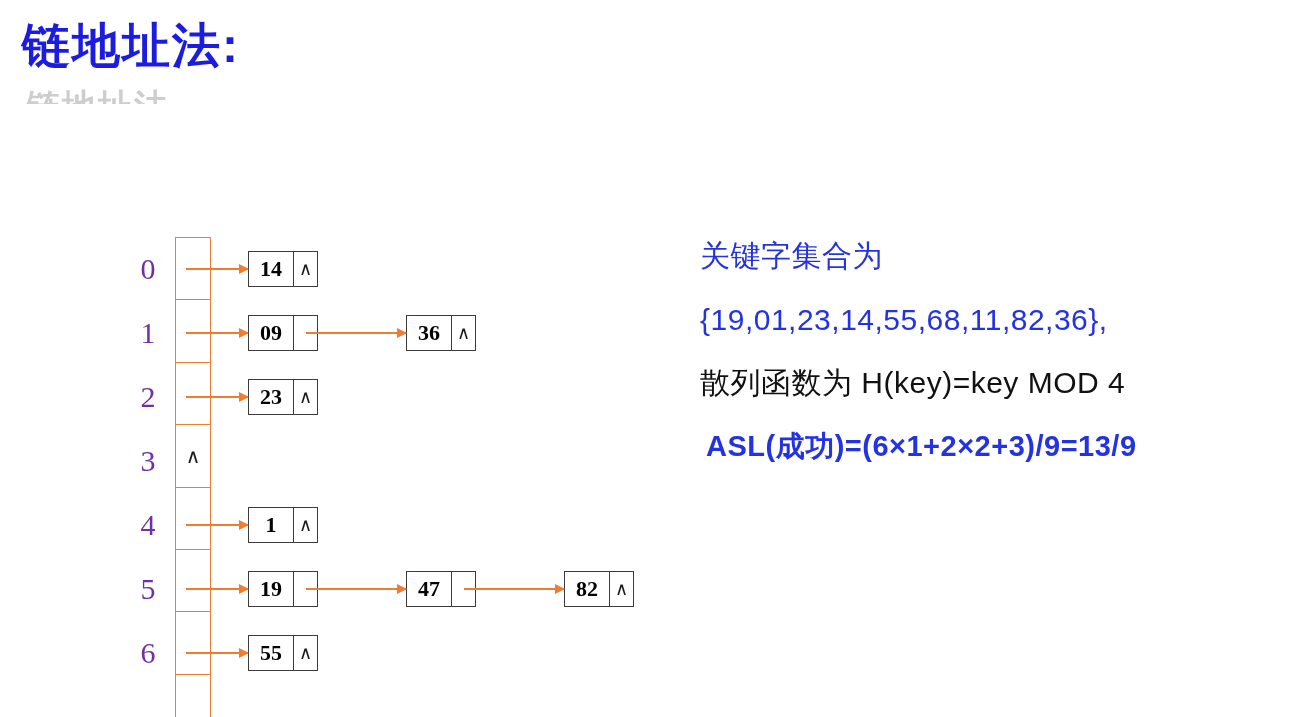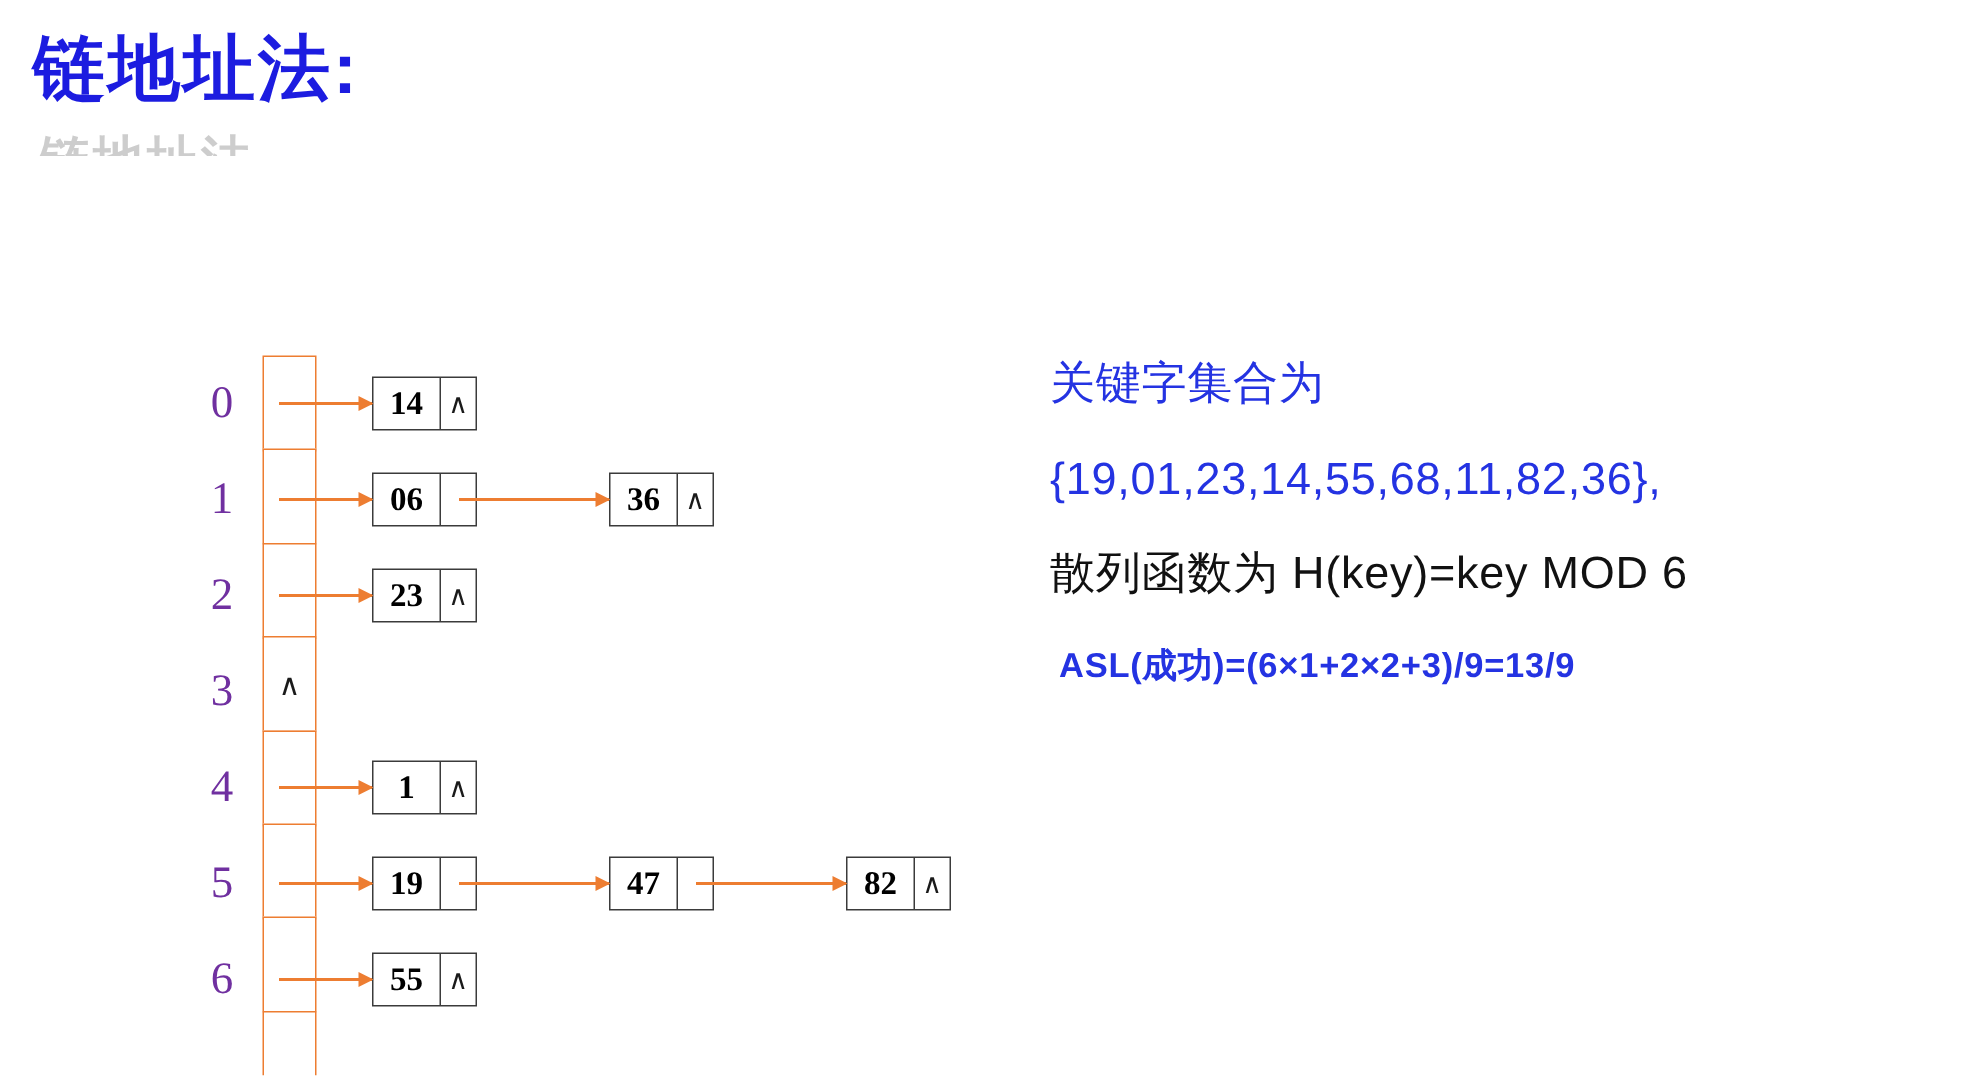--- a/index.html
+++ b/index.html
@@ -75,21 +75,21 @@
   .node-ptr{
     box-sizing:border-box;width:23px;height:34px;
     display:flex;align-items:center;justify-content:center;
     font-family:"Liberation Serif",serif;font-size:18px;color:#1a1a1a;
   }
   
   .annotations{position:absolute;left:700px;top:238px;width:615px;}
   .ann-line{font-size:30px;line-height:1.22;margin-bottom:27px;letter-spacing:0.5px;}
   .ann-line.blue{color:var(--text-blue,#2433e2);}
   .ann-line.black{color:var(--body-black,#111);}
-  .ann-line.blue-bold{color:var(--text-blue,#2433e2);font-weight:bold;font-size:23px;padding-left:6px;margin-bottom:23px;}
+  .ann-line.blue-bold{color:var(--text-blue,#2433e2);font-weight:bold;font-size:29px;padding-left:6px;margin-bottom:23px;}
 </style>
 </head>
 <body>
 
 <div class="page">
 
   <h1 class="title">链地址法:</h1>
   <div class="title-ghost">链地址法</div>
 
   <div class="index-labels">
@@ -117,21 +117,21 @@
       <div class="chain-row" style="top: 237px;">
         <div class="arrow arrow-first"></div>
         <div class="node">
           <div class="node-data">14</div>
           <div class="node-ptr">∧</div>
         </div>
       </div>
       <div class="chain-row" style="top: 301px;">
         <div class="arrow arrow-first"></div>
         <div class="node">
-          <div class="node-data">06</div>
+          <div class="node-data">09</div>
           <div class="node-ptr"></div>
         </div>
         <div class="arrow arrow-link"></div>
         <div class="node">
           <div class="node-data">36</div>
           <div class="node-ptr">∧</div>
         </div>
       </div>
       <div class="chain-row" style="top: 365px;">
         <div class="arrow arrow-first"></div>
@@ -169,17 +169,17 @@
         <div class="node">
           <div class="node-data">55</div>
           <div class="node-ptr">∧</div>
         </div>
       </div>
     </div>
 
   <div class="annotations">
     <div class="ann-line blue">关键字集合为</div>
     <div class="ann-line blue">{19,01,23,14,55,68,11,82,36},</div>
-    <div class="ann-line black">散列函数为 H(key)=key MOD 6</div>
+    <div class="ann-line black">散列函数为 H(key)=key MOD 4</div>
     <div class="ann-line blue-bold">ASL(成功)=(6×1+2×2+3)/9=13/9</div>
   </div>
 
 </div>
 
 </body></html>

